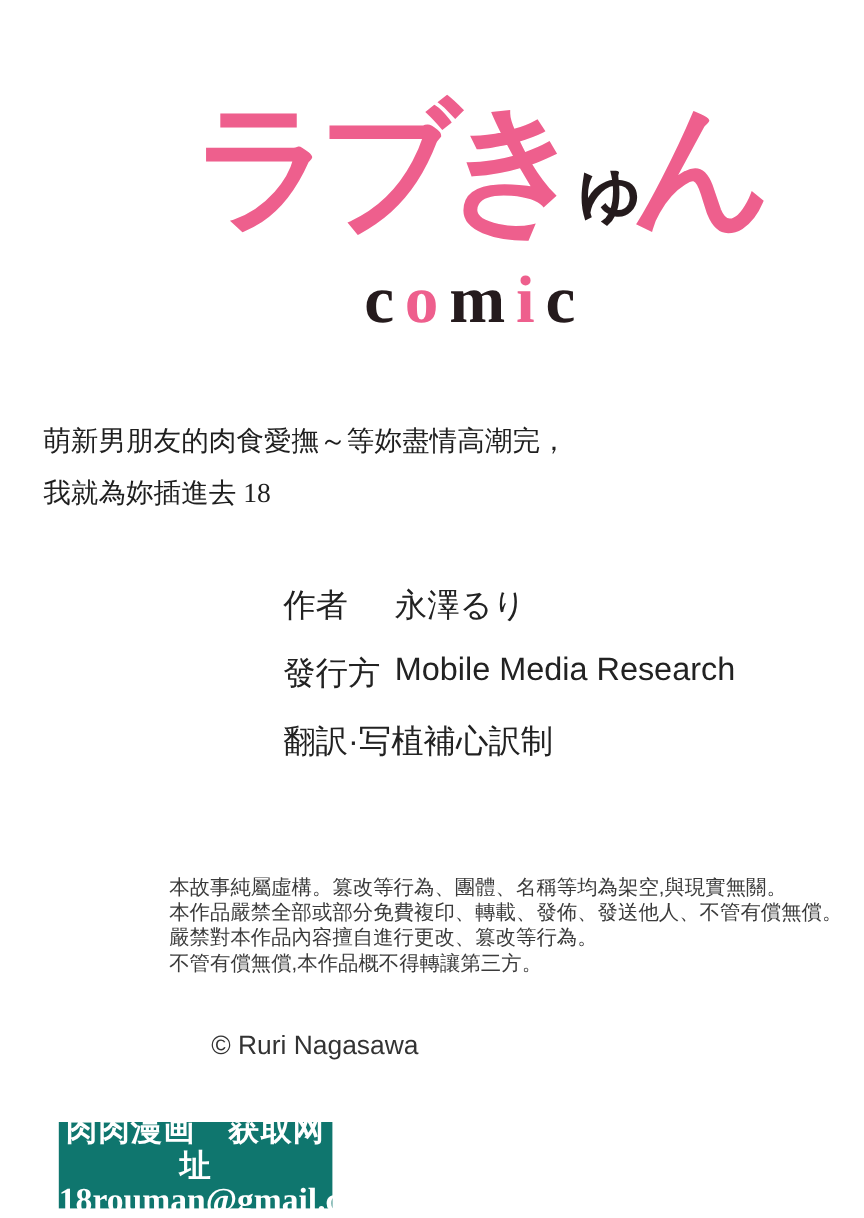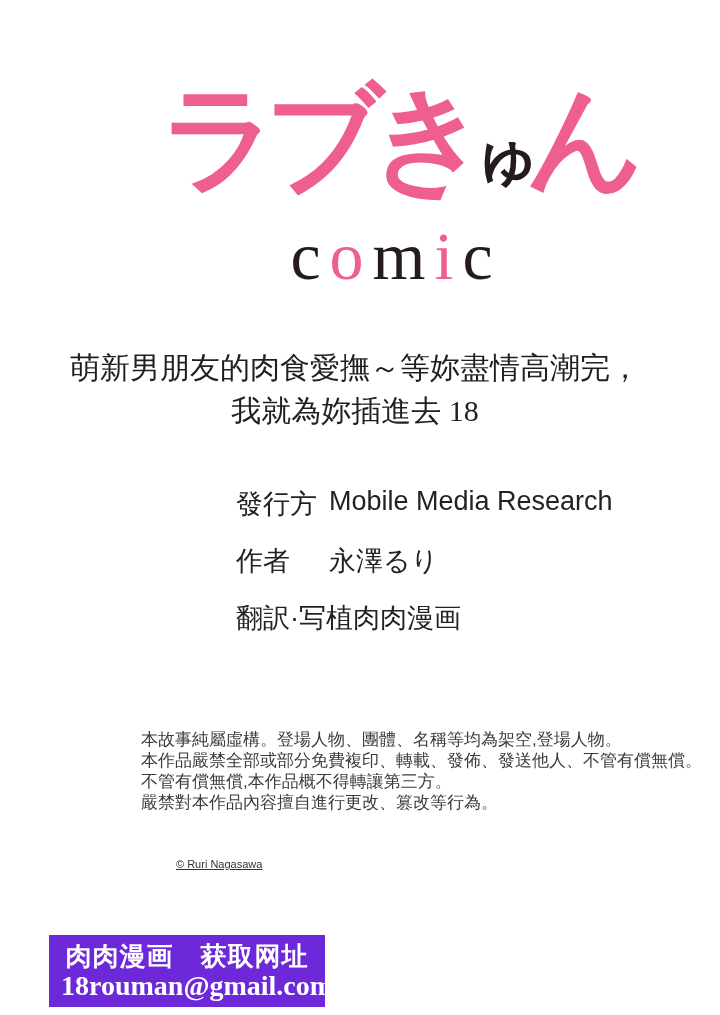--- a/index.html
+++ b/index.html
@@ -7,49 +7,49 @@
         font-family:"Liberation Sans", sans-serif;margin-left:36px;}
 
   
   .logo{position:absolute;top:80px;left:50%;transform:translateX(-50%);
         text-align:center;width:max-content;}
   .logo-main{font-size:116px;line-height:1;letter-spacing:-14px;white-space:nowrap;
              font-family:"Liberation Sans", sans-serif;font-weight:bold;}
   .logo-main .small-yu{font-size:64px;}
   .lp{color:#ee5f8d;}
   .lb{color:#251b1d;}
-  .logo-sub{margin-top:26px;font-size:68px;line-height:1;letter-spacing:9px;
-            font-family:"Liberation Serif", serif;font-weight:normal;}
+  .logo-sub{margin-top:26px;font-size:56px;line-height:1;letter-spacing:9px;
+            font-family:"Liberation Serif", serif;font-weight:bold;}
 
   
-  .title{position:absolute;top:346px;left:0;width:638px;text-align:center;
+  .title{position:absolute;top:346px;left:0;width:638px;
          font-family:"Liberation Serif", serif;color:#1f1f1f;
-         font-size:30px;line-height:43px;font-weight:normal;}
+         font-size:23px;line-height:43px;font-weight:normal;}
 
   
   .credits{position:absolute;left:200px;top:486px;color:#222222;font-size:27px;}
   .credit-row{display:flex;align-items:flex-start;height:28px;margin-bottom:29px;white-space:nowrap;}
   .credit-label{display:inline-block;min-width:93px;}
   .credit-value{display:inline-block;}
 
   
   .disclaimer{position:absolute;left:105px;top:729px;color:#3a3a3a;
               font-size:17px;line-height:21px;white-space:nowrap;}
 
   
-  .copyright{position:absolute;left:140px;top:858px;color:#333333;font-size:11px;text-decoration:underline;}
+  .copyright{position:absolute;left:140px;top:858px;color:#333333;font-size:22px;}
 
   
-  .banner{position:absolute;left:13px;top:935px;width:276px;height:72px;
-          background:#6d28d9;color:#ffffff;text-align:center;
+  .banner{position:absolute;left:13px;top:935px;width:228px;height:72px;
+          background:#0f766e;color:#ffffff;text-align:center;
           display:flex;flex-direction:column;justify-content:center;}
   .banner-line1{font-size:26px;font-weight:bold;letter-spacing:1px;line-height:30px;
                 font-family:"Liberation Sans", sans-serif;}
   .banner-line2{font-size:28px;font-weight:bold;line-height:30px;
-                font-family:"Liberation Serif", serif;padding-left:12px;}
+                font-family:"Liberation Serif", serif;}
 </style>
 </head>
 <body>
 
 <div class="page">
 
   <div class="logo">
     <div class="logo-main">
       <span class="lp">ラ</span><span class="lp">ブ</span><span class="lp">き</span><span class="lb small-yu">ゅ</span><span class="lp">ん</span>
     </div>
@@ -58,38 +58,38 @@
     </div>
   </div>
 
   <div class="title">
     <div>萌新男朋友的肉食愛撫～等妳盡情高潮完，</div>
     <div>我就為妳插進去 18</div>
   </div>
 
   <div class="credits">
     <div class="credit-row">
+      <span class="credit-label">作者</span>
+      <span class="credit-value">永澤るり</span>
+    </div>
+    <div class="credit-row">
       <span class="credit-label">發行方</span>
       <span class="credit-value">Mobile Media Research</span>
     </div>
     <div class="credit-row">
-      <span class="credit-label">作者</span>
-      <span class="credit-value">永澤るり</span>
-    </div>
-    <div class="credit-row">
       <span class="credit-label">翻訳·写植</span>
-      <span class="credit-value">肉肉漫画</span>
+      <span class="credit-value">補心訳制</span>
     </div>
   </div>
 
   <div class="disclaimer">
-    <div>本故事純屬虛構。登場人物、團體、名稱等均為架空,登場人物。</div>
+    <div>本故事純屬虛構。篡改等行為、團體、名稱等均為架空,與現實無關。</div>
     <div>本作品嚴禁全部或部分免費複印、轉載、發佈、發送他人、不管有償無償。</div>
+    <div>嚴禁對本作品內容擅自進行更改、篡改等行為。</div>
     <div>不管有償無償,本作品概不得轉讓第三方。</div>
-    <div>嚴禁對本作品內容擅自進行更改、篡改等行為。</div>
   </div>
 
   <div class="copyright">© Ruri Nagasawa</div>
 
   <div class="banner">
     <div class="banner-line1">肉肉漫画　获取网址</div>
     <div class="banner-line2">18rouman@gmail.com</div>
   </div>
 
 </div>

